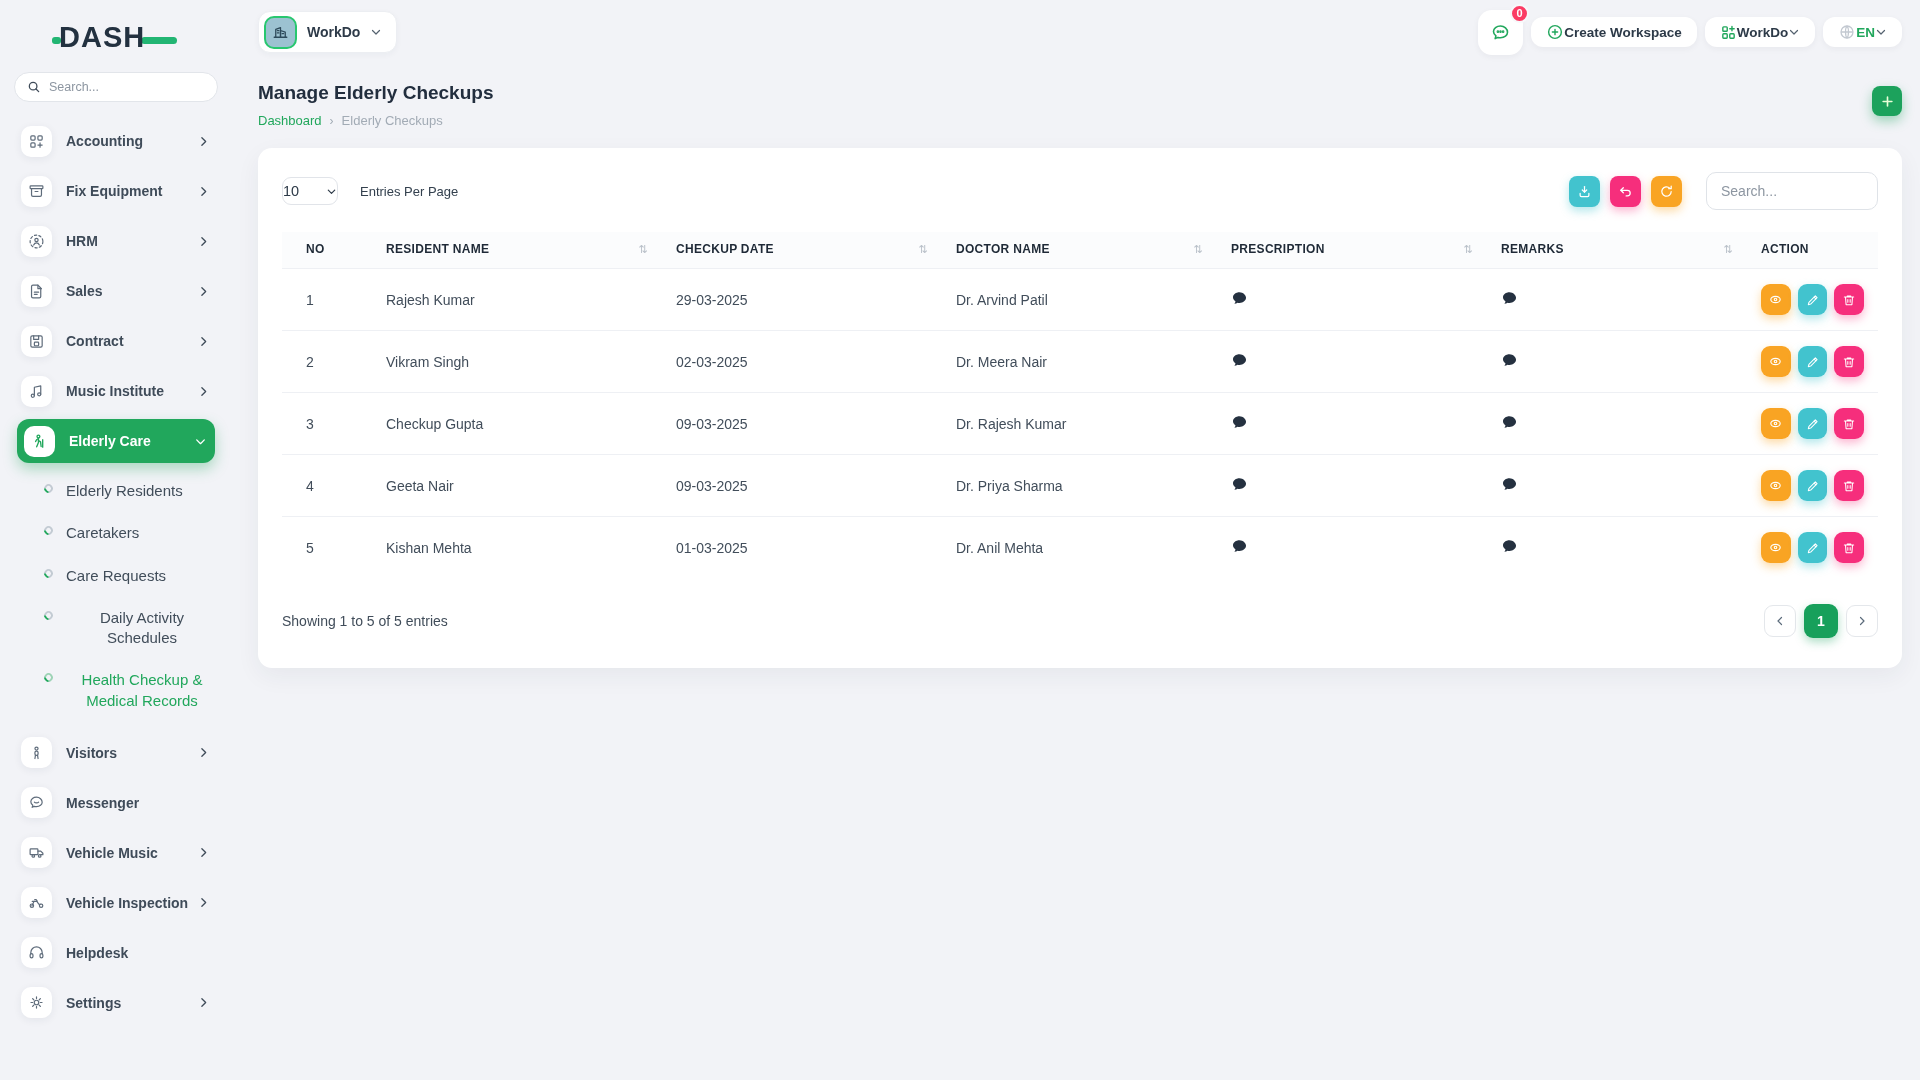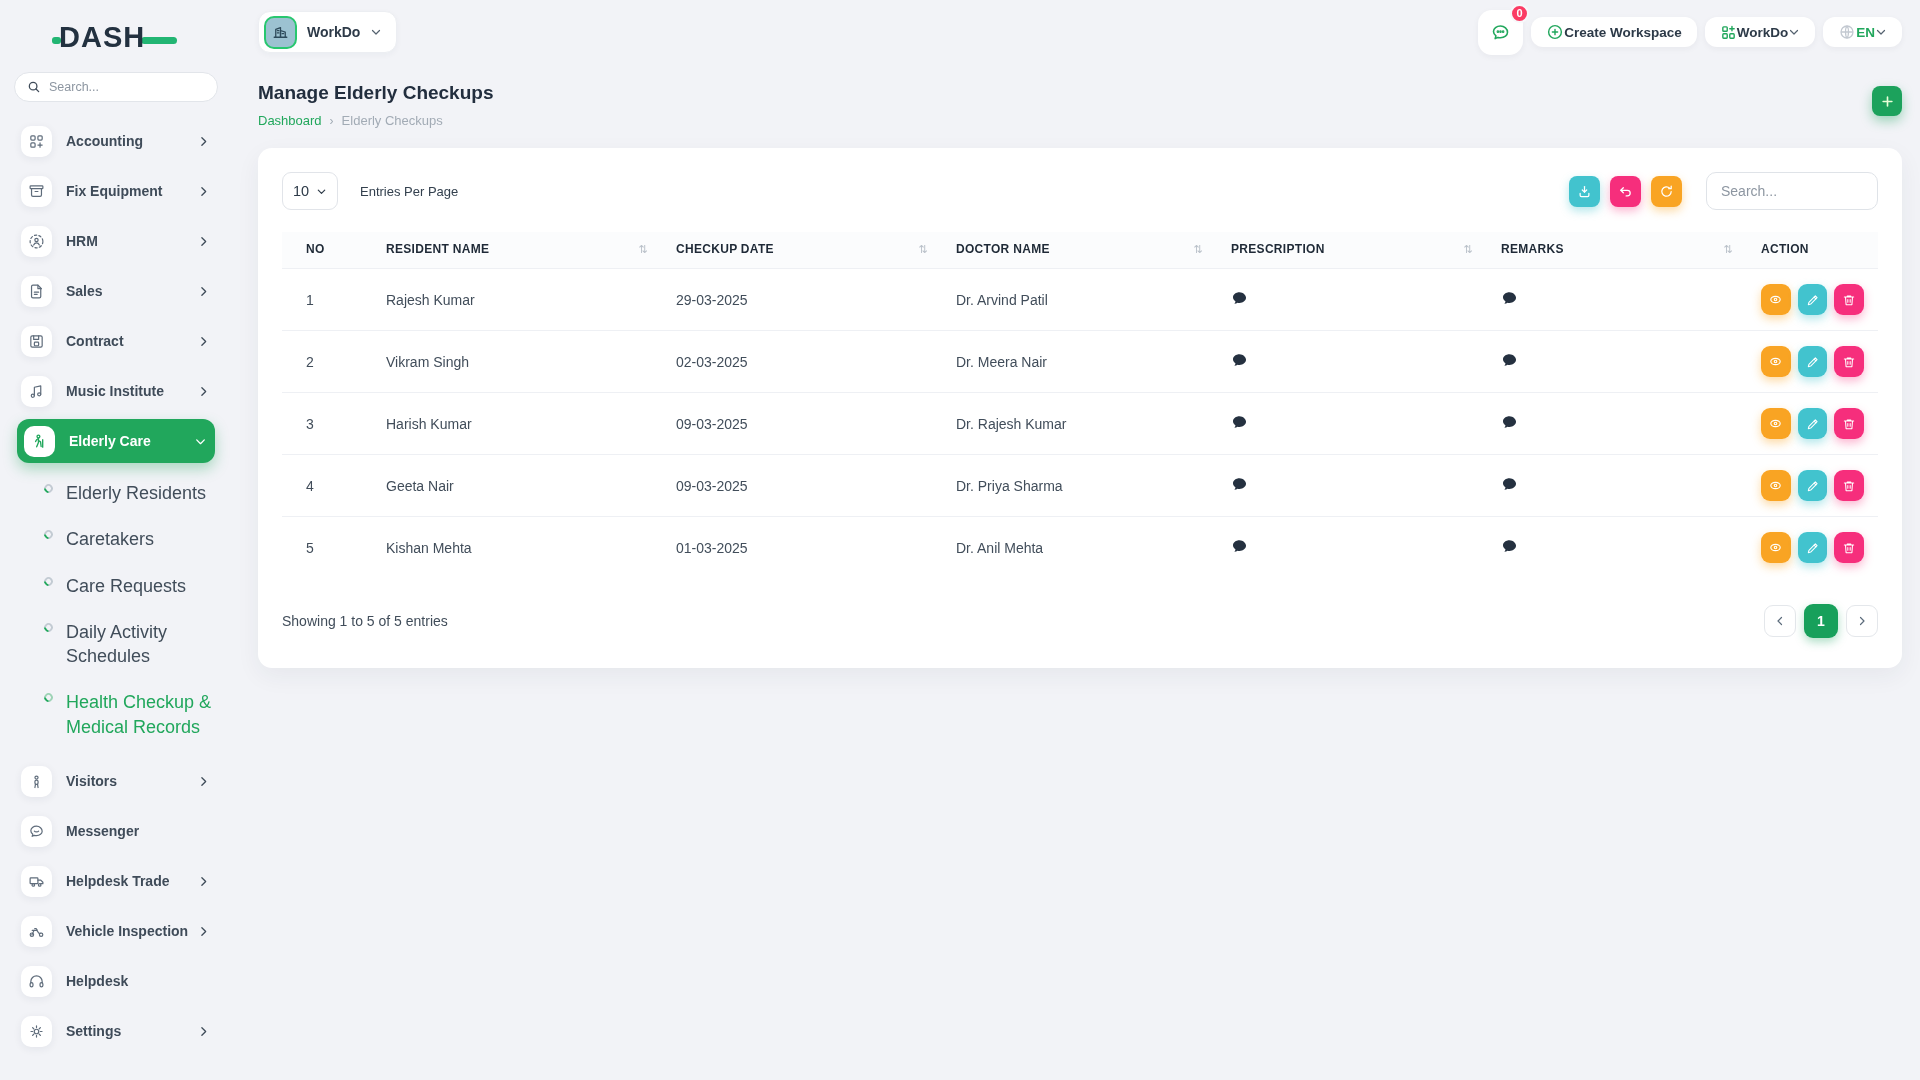--- a/index.html
+++ b/index.html
@@ -34,21 +34,21 @@
 
   .nav-item.active { background:#21a75c; border-radius:12px; height:44px; margin:3px 3px;
     box-shadow:0 6px 14px rgba(33,167,92,.35); }
   .nav-item.active .nav-label { color:#fff; font-weight:700; }
   .nav-item.active .icon-box { box-shadow:none; }
 
   .submenu { padding:4px 0 6px 30px; }
   .sub-item { display:flex; align-items:flex-start; padding:11px 0; cursor:pointer; }
   .bullet { width:9px; height:9px; border-radius:50%; border:2px solid #c3cbd3;
     border-left-color:#21a75c; transform:rotate(-45deg); margin:3px 13px 0 0; flex:none; }
-  .sub-label { font-size:18px; line-height:1.35; color:#414d5a; max-width:158px; }
+  .sub-label { font-size:15px; line-height:1.35; color:#414d5a; max-width:158px;text-align:center; }
   .sub-item.active .sub-label { color:#21a75c; }
   .sub-item.active .bullet { border-color:#9ed3b6; border-left-color:#21a75c; }
 
   
   .main { flex:1; padding:0 18px 0 26px; display:flex; flex-direction:column; }
 
   .topbar { height:56px; display:flex; align-items:center; justify-content:space-between; padding-top:8px; }
   .ws-pill { display:flex; align-items:center; gap:10px; background:#fff; border:1px solid #eceef2;
     border-radius:12px; height:42px; padding:0 14px 0 5px; cursor:pointer;
     box-shadow:0 2px 6px rgba(30,42,64,.04); }
@@ -76,22 +76,22 @@
   .bc-cur { color:#a2abb5; }
   .add-btn { width:30px; height:30px; border:none; border-radius:8px; background:#1ca25c; color:#fff;
     display:flex; align-items:center; justify-content:center; cursor:pointer; margin-top:4px;
     box-shadow:0 5px 12px rgba(28,162,92,.40); }
 
   
   .card { margin-top:20px; background:#fff; border-radius:14px; padding:24px 24px 30px;
     box-shadow:0 8px 24px rgba(38,50,72,.06); }
   .controls { display:flex; align-items:center; justify-content:space-between; }
   .controls-left { display:flex; align-items:center; gap:22px; }
-  .select { width:56px; height:38px; border:1px solid #e1e4e9; border-radius:9px; background:#fff;
-    display:flex; align-items:center; justify-content:center; gap:7px; font-size:14.5px;
+  .select { width:56px; height:28px; border:1px solid #e1e4e9; border-radius:9px; background:#fff;
+    display:flex; align-items:center; justify-content:space-between; gap:7px; font-size:14.5px;
     color:#2d3a48; cursor:pointer; }
   .entries-label { font-size:13px; color:#33404e; }
   .controls-right { display:flex; align-items:center; gap:10px; }
   .sq-btn { width:31px; height:31px; border:none; border-radius:8px; display:flex; align-items:center;
     justify-content:center; cursor:pointer; }
   .sq-teal { background:#42c3ce; box-shadow:0 4px 10px rgba(66,195,206,.4); }
   .sq-pink { background:#f62e7c; box-shadow:0 4px 10px rgba(246,46,124,.35); }
   .sq-orange { background:#f9a423; box-shadow:0 4px 10px rgba(249,164,35,.4); }
   .card-search { width:172px; height:38px; border:1px solid #dfe3e8; border-radius:10px;
     padding:0 14px; font-size:14px; color:#3f4b59; outline:none; margin-left:14px; font-family:inherit; }
@@ -307,21 +307,21 @@
 
     <div class="nav-item">
       <span class="icon-box">
         <svg width="17" height="17" viewBox="0 0 24 24" fill="none" stroke="#5f6c7b" stroke-width="1.7" stroke-linecap="round" stroke-linejoin="round">
             <rect x="3" y="7" width="11" height="8" rx="1"></rect>
             <path d="M14 10h4l3 3v2h-3"></path>
             <circle cx="7.5" cy="16.8" r="1.8"></circle>
             <circle cx="16.5" cy="16.8" r="1.8"></circle>
           </svg>
       </span>
-      <span class="nav-label">Helpdesk Trade</span>
+      <span class="nav-label">Vehicle Music</span>
       <span class="nav-chev">
           <svg width="13" height="13" viewBox="0 0 24 24" fill="none" stroke="#3f4b59" stroke-width="2.4" stroke-linecap="round" stroke-linejoin="round">
             <path d="M9 5l7 7-7 7"></path>
           </svg>
         </span>
     </div>
 
     <div class="nav-item">
       <span class="icon-box">
         <svg width="17" height="17" viewBox="0 0 24 24" fill="none" stroke="#5f6c7b" stroke-width="1.7" stroke-linecap="round" stroke-linejoin="round">
@@ -605,21 +605,21 @@
                   <svg width="14" height="14" viewBox="0 0 24 24" fill="none" stroke="#fff" stroke-width="1.8" stroke-linecap="round" stroke-linejoin="round">
                     <path d="M4 7h16M9 7V5h6v2M6 7l1 13h10l1-13"></path>
                     <path d="M10 11v5M14 11v5"></path>
                   </svg>
                 </button>
             </span>
           </td>
         </tr>
         <tr>
           <td class="first">3</td>
-          <td>Harish Kumar</td>
+          <td>Checkup Gupta</td>
           <td>09-03-2025</td>
           <td>Dr. Rajesh Kumar</td>
           <td><span class="bubble"><svg width="17" height="17" viewBox="0 0 24 24" fill="#253140">
                   <path d="M12 3C6.9 3 2.8 6.2 2.8 10.2c0 2.3 1.4 4.4 3.5 5.7-.1 1-.5 2.4-1.5 3.6 1.8-.2 3.3-.9 4.3-1.6.9.2 1.9.3 2.9.3 5.1 0 9.2-3.2 9.2-7.2S17.1 3 12 3z"></path>
                 </svg></span></td>
           <td><span class="bubble"><svg width="17" height="17" viewBox="0 0 24 24" fill="#253140">
                   <path d="M12 3C6.9 3 2.8 6.2 2.8 10.2c0 2.3 1.4 4.4 3.5 5.7-.1 1-.5 2.4-1.5 3.6 1.8-.2 3.3-.9 4.3-1.6.9.2 1.9.3 2.9.3 5.1 0 9.2-3.2 9.2-7.2S17.1 3 12 3z"></path>
                 </svg></span></td>
           <td>
             <span class="actions">

